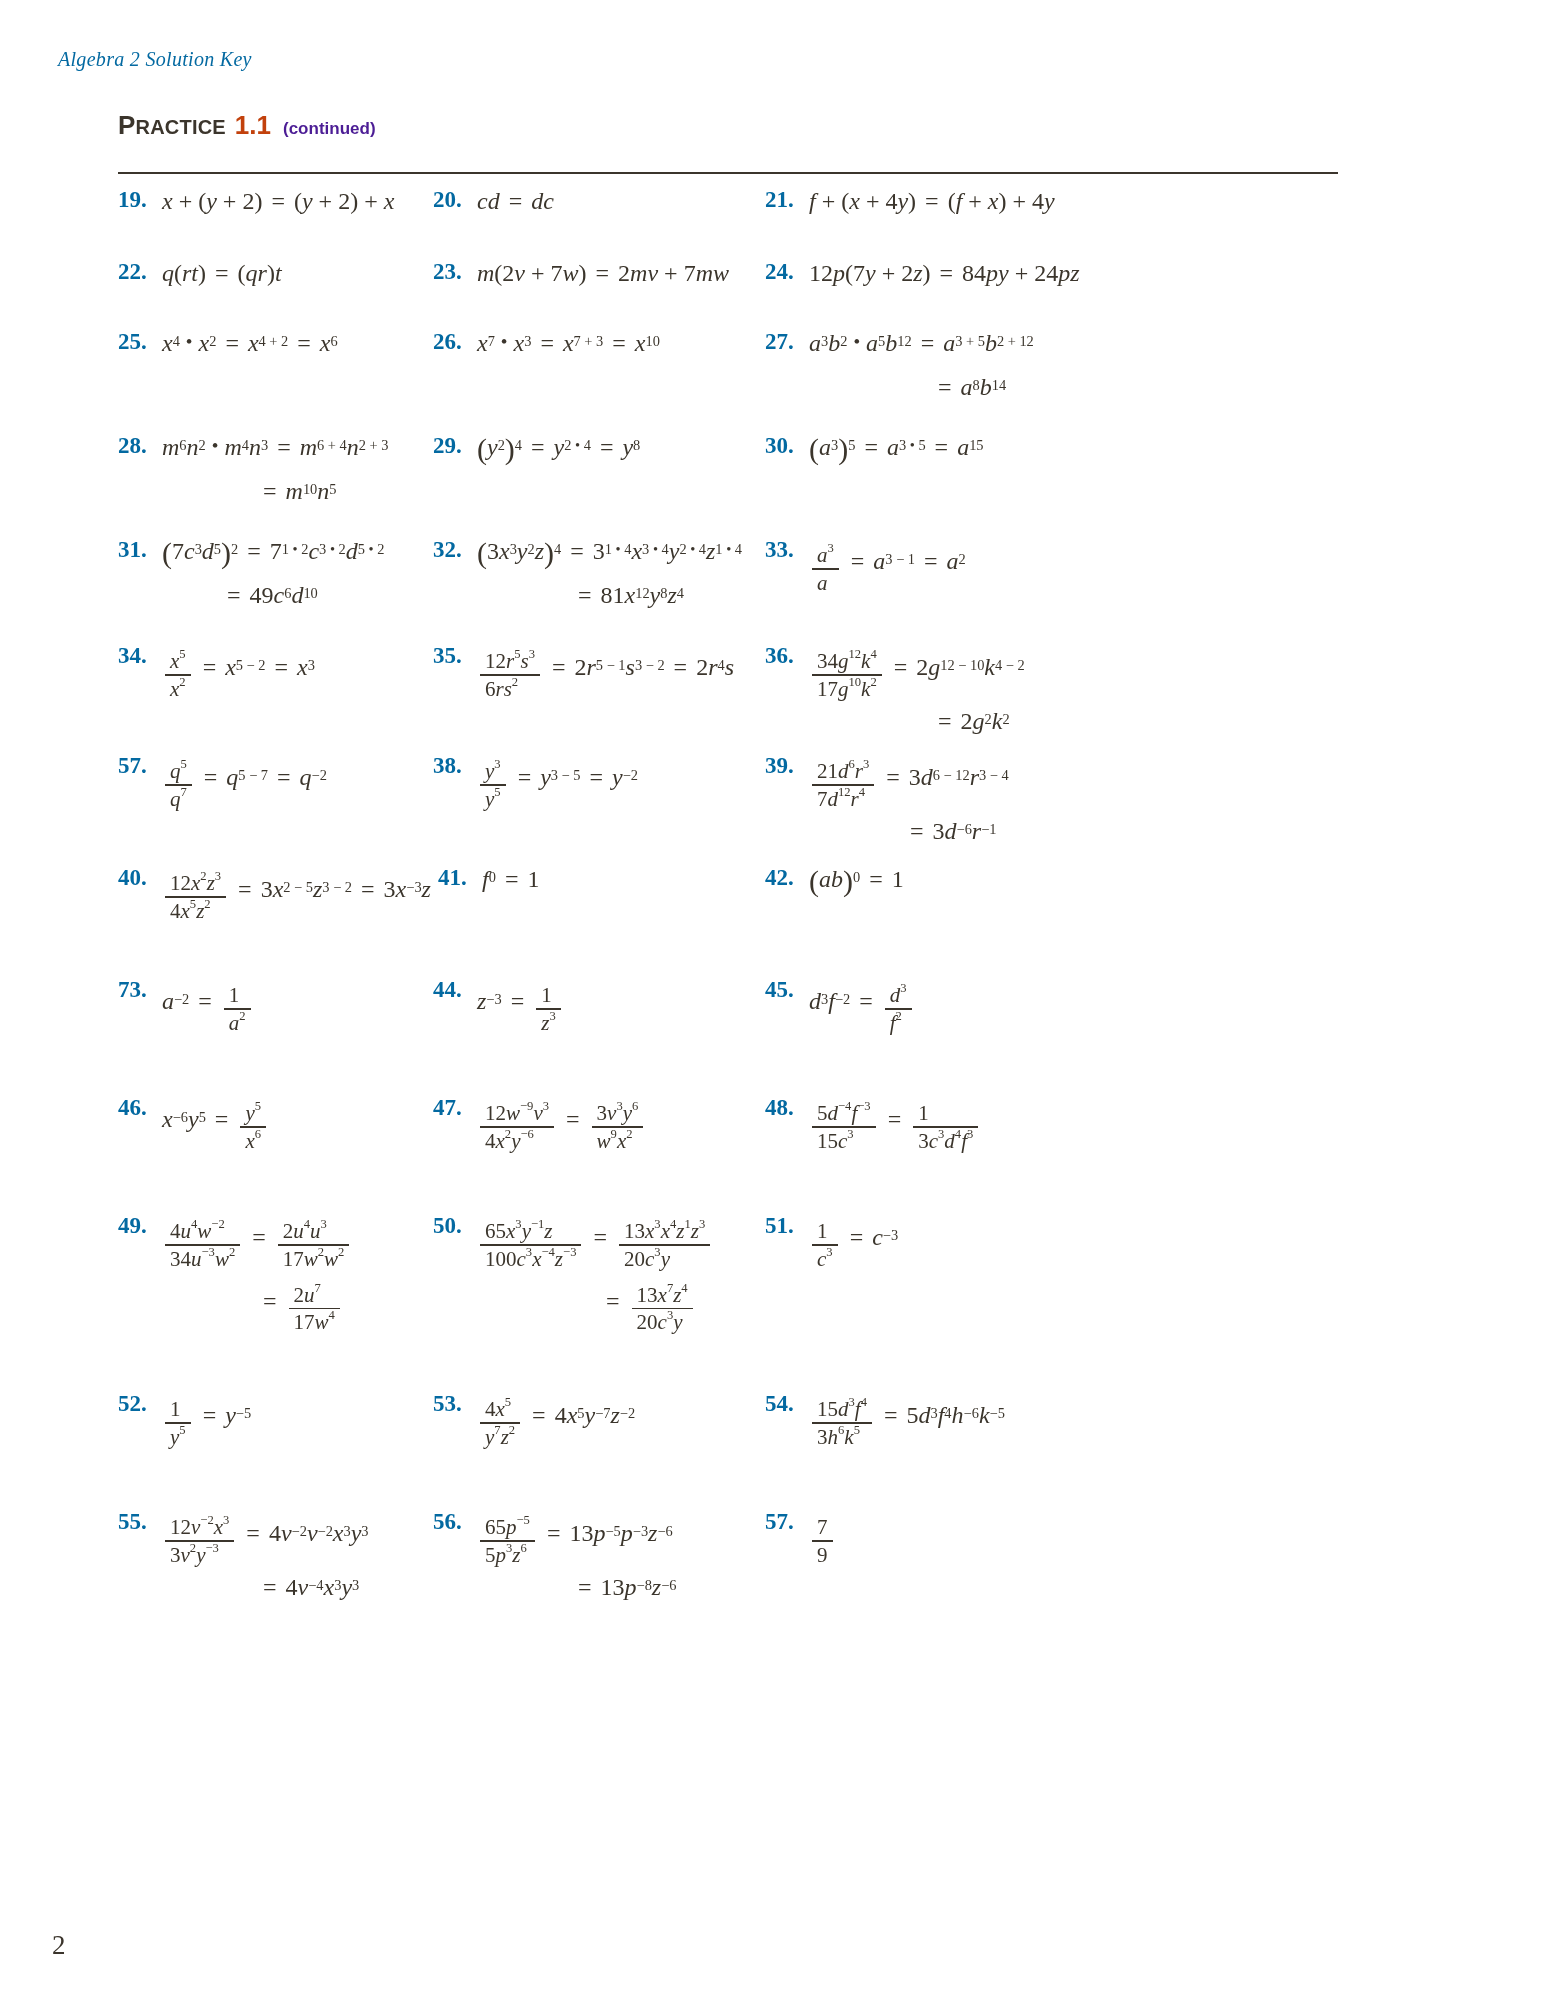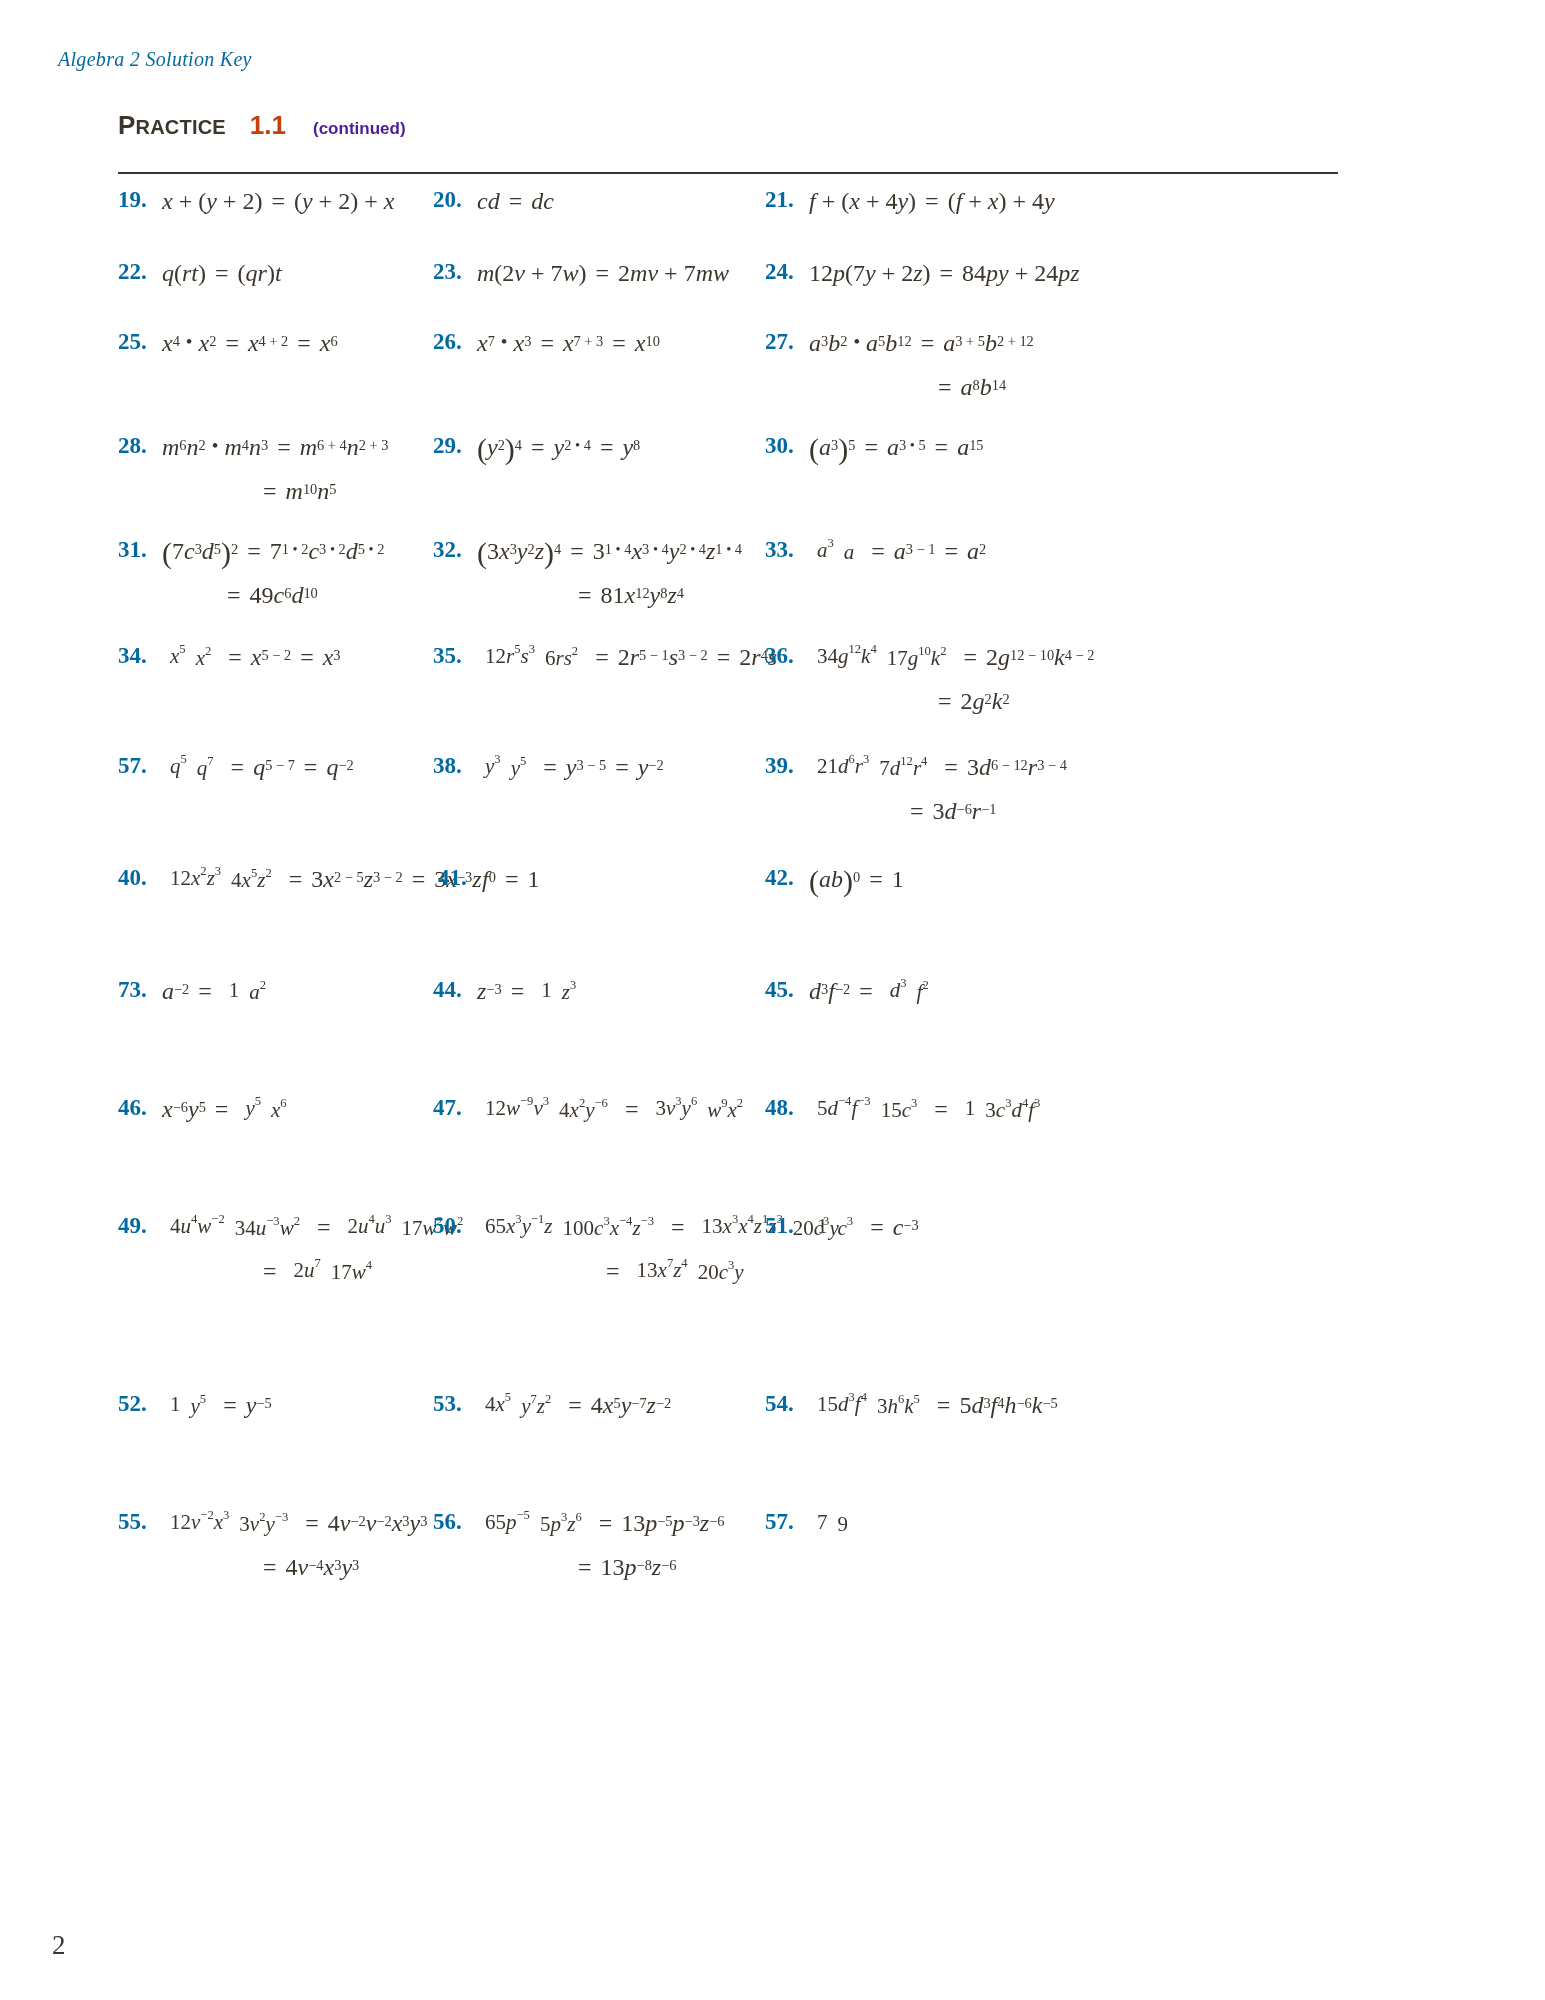--- a/index.html
+++ b/index.html
@@ -27,21 +27,20 @@
   }
 
   
   .section-head {
     position: absolute;
     left: 118px;
     top: 110px;
     width: 1220px;
     display: flex;
     align-items: baseline;
-    gap: 15px;
   }
   .section-head .practice-word {
     font-family: "Liberation Sans", "DejaVu Sans", sans-serif;
     font-weight: bold;
     font-size: 20px;
     letter-spacing: 0.2px;
     color: #3b352c;
   }
   .section-head .practice-word .cap {
     font-size: 26px;
@@ -129,27 +128,27 @@
     vertical-align: super;
     line-height: 0;
     position: relative;
     top: -0.15em;
   }
   .paren { font-style: normal; }
 
   
   .frac {
     display: inline-flex;
-    flex-direction: row;
+    flex-direction: column;
     align-items: flex-start;
     vertical-align: middle;
     font-size: 21px;
     margin: 0 3px;
     position: relative;
-    top: 0px;
+    top: 8px;
   }
   .frac .top {
     padding: 0 5px 2px 5px;
     white-space: nowrap;
     line-height: 1.05;
   }
   .frac .bar {
     width: 100%;
     height: 1.6px;
     background: #3b352c;

